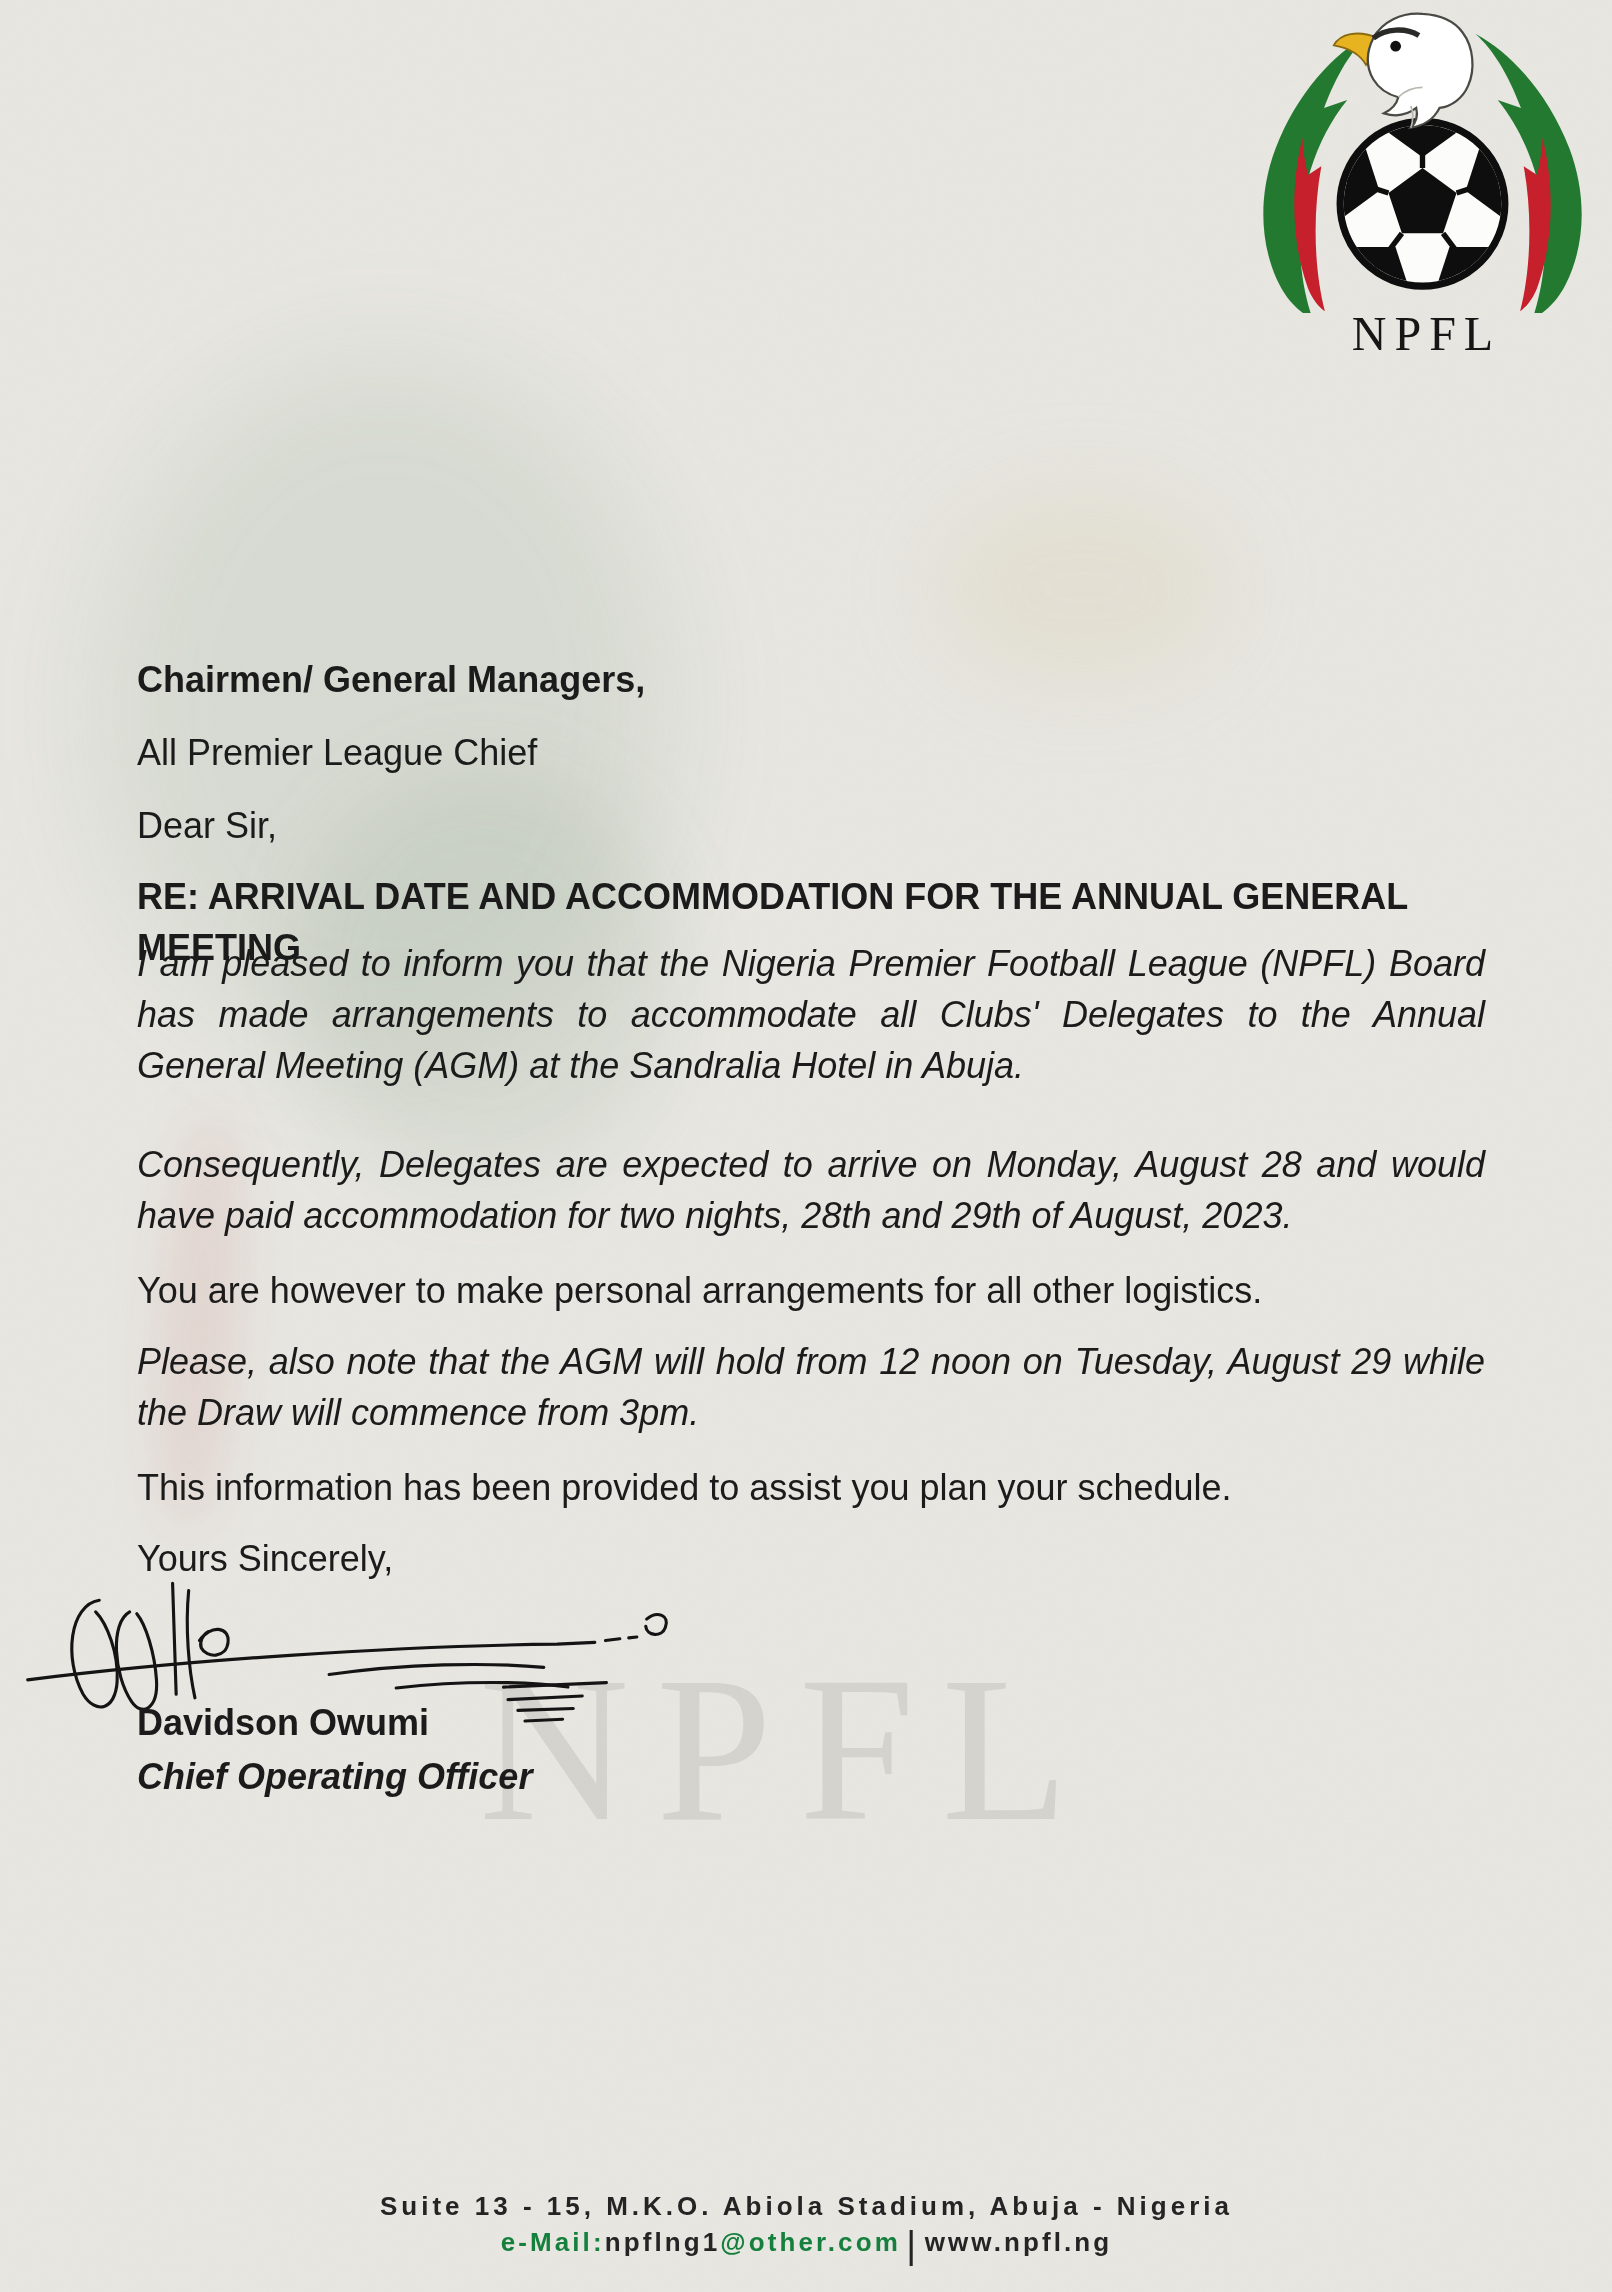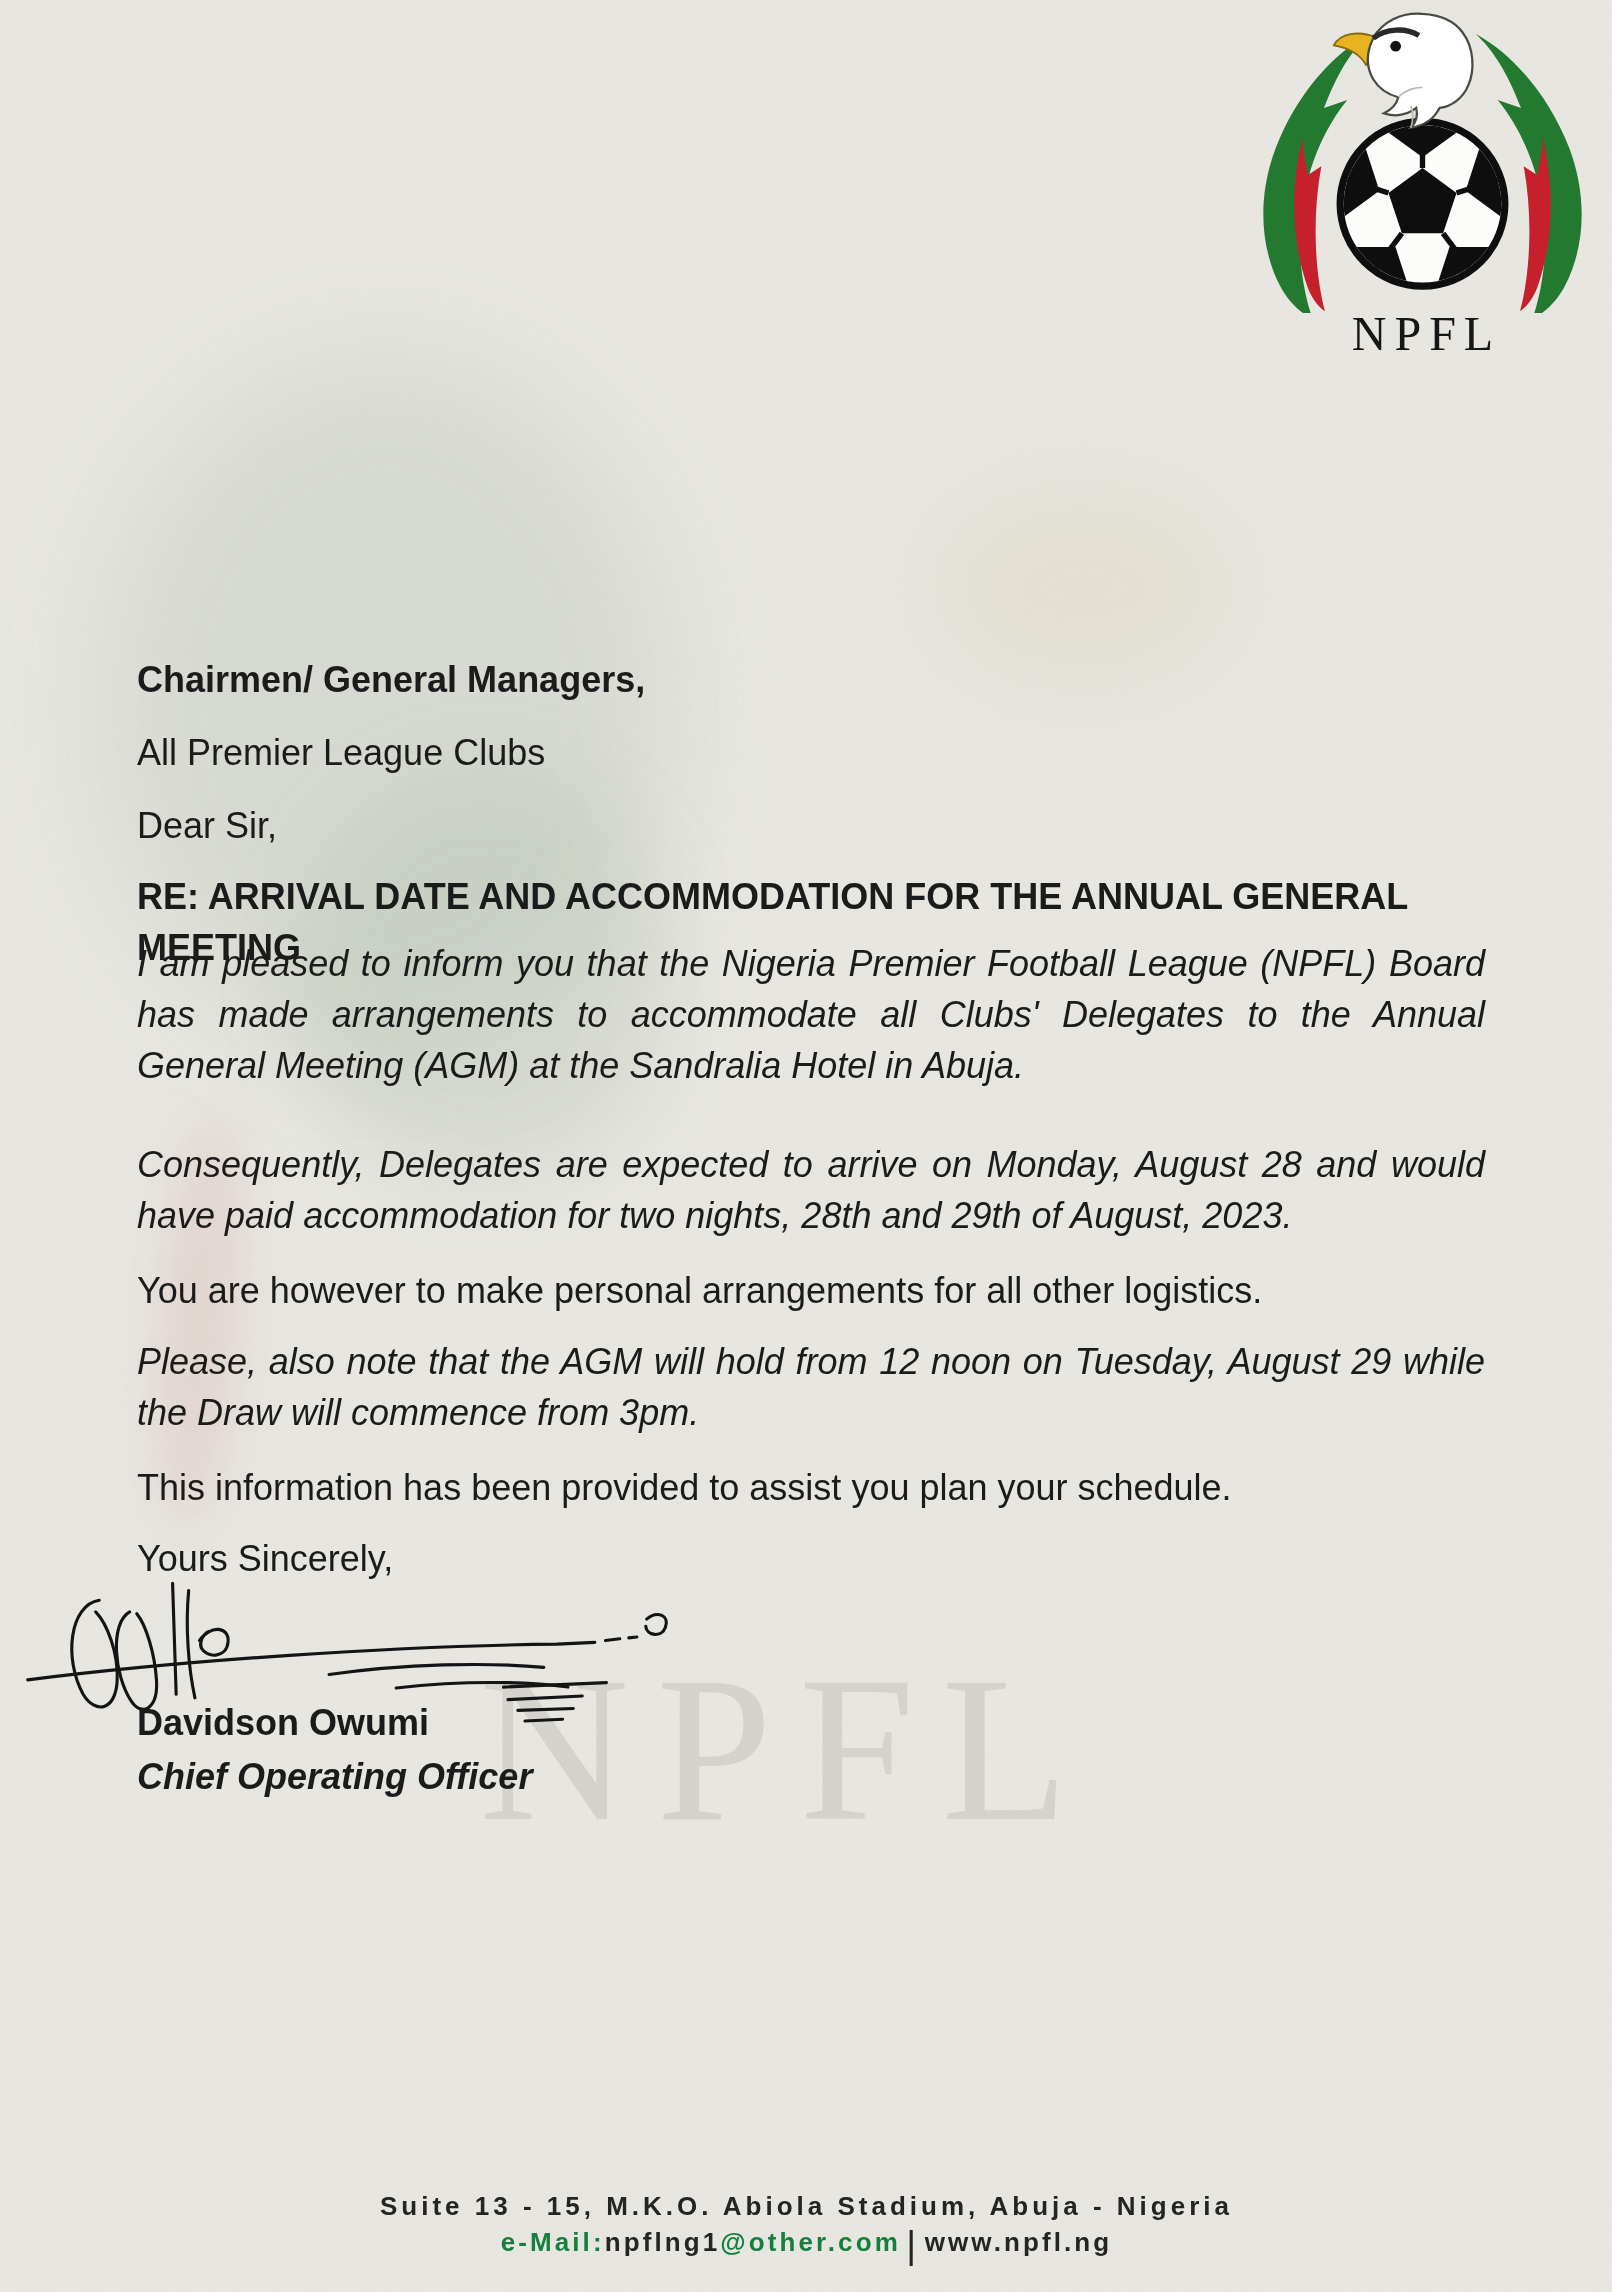--- a/index.html
+++ b/index.html
@@ -118,21 +118,21 @@
         <path fill="none" stroke="#2a2a28" stroke-width="6" d="M141 37 C 155 26, 177 25, 192 34"></path>
         <circle cx="166" cy="46" r="6" fill="#111"></circle>
         <path fill="none" stroke="#b9b9b2" stroke-width="2" d="M169 103 C 176 96, 186 92, 196 92 M183 137 C 186 128, 186 120, 183 113"></path>
       </g>
     </svg>
     <div class="wordmark">NPFL</div>
   </div>
 
 
   <div class="tblock b" style="top:654px">Chairmen/ General Managers,</div>
-  <div class="tblock" style="top:727px">All Premier League Clubs</div>
+  <div class="tblock" style="top:727px">All Premier League Chief</div>
   <div class="tblock" style="top:800px">Dear Sir,</div>
 
   <div class="tblock b" style="top:871px">RE: ARRIVAL DATE AND ACCOMMODATION FOR THE ANNUAL GENERAL MEETING</div>
 
   <div class="tblock just" style="top:938px">I am pleased to inform you that the Nigeria Premier Football League (NPFL) Board has made arrangements to accommodate all Clubs' Delegates to the Annual General Meeting (AGM) at the Sandralia Hotel in Abuja.</div>
   <div class="tblock just" style="top:1139px">Consequently, Delegates are expected to arrive on Monday, August 28 and would have paid accommodation for two nights, 28th and 29th of August, 2023.</div>
   <div class="tblock" style="top:1265px">You are however to make personal arrangements for all other logistics.</div>
   <div class="tblock just" style="top:1336px">Please, also note that the AGM will hold from 12 noon on Tuesday, August 29 while the Draw will commence from 3pm.</div>
   <div class="tblock" style="top:1462px">This information has been provided to assist you plan your schedule.</div>
 

